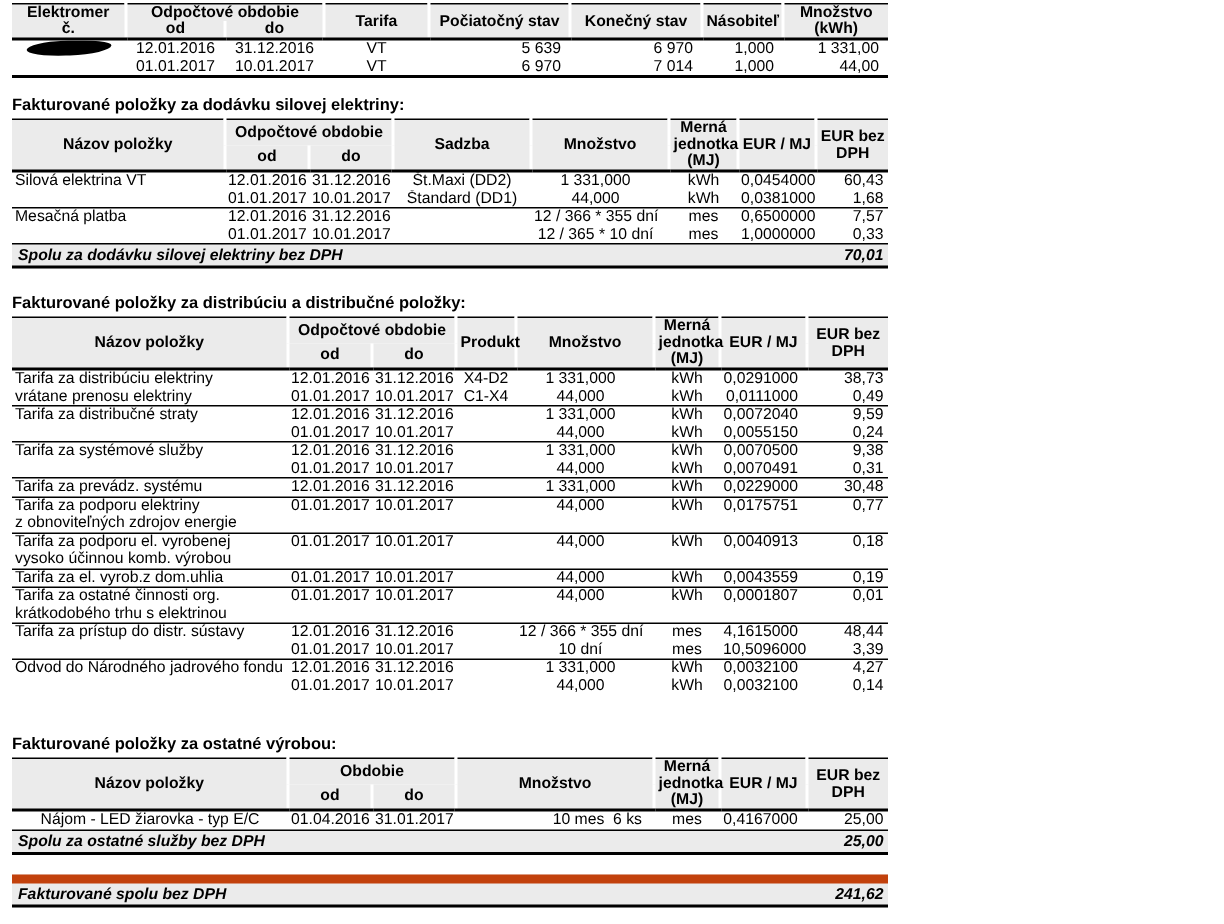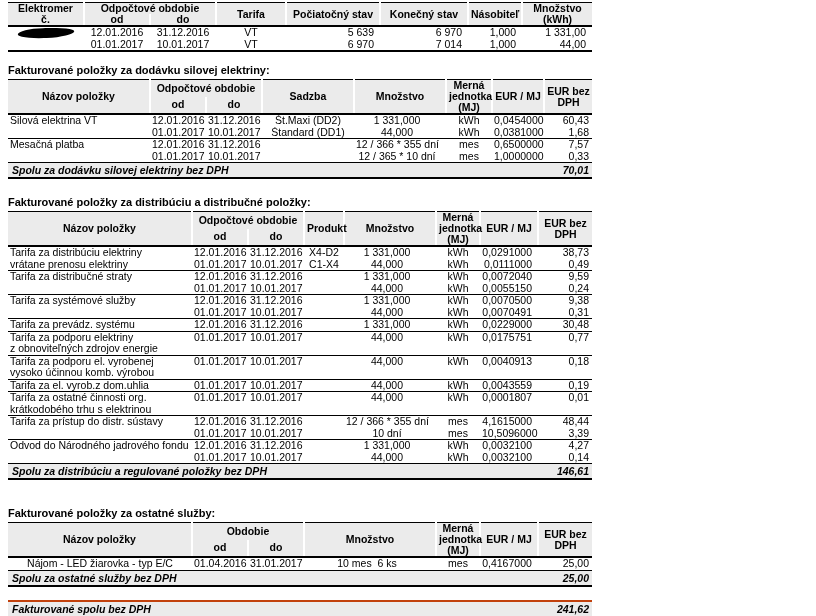--- a/index.html
+++ b/index.html
@@ -34,34 +34,34 @@
   .t2 td:nth-child(1),.t3 td:nth-child(1){text-align:left;margin-top:18px;}
   .t2 td:nth-child(2),.t2 td:nth-child(3),.t2 td:nth-child(4),
   .t3 td:nth-child(2),.t3 td:nth-child(3),.t3 td:nth-child(4){text-align:center;}
   .t2 td:nth-child(5),.t3 td:nth-child(5){text-align:center;padding-right:8px;}
   .t2 td:nth-child(6),.t3 td:nth-child(6){text-align:center;}
   .t2 td:nth-child(7),.t3 td:nth-child(7){text-align:right;padding-right:6px;}
   .t2 td:nth-child(8),.t3 td:nth-child(8){text-align:right;padding-right:3px;}
   
   .t4 td:nth-child(1){text-align:center;}
   .t4 td:nth-child(2),.t4 td:nth-child(3){text-align:center;}
-  .t4 td:nth-child(4){text-align:center;padding-right:8px;}
+  .t4 td:nth-child(4){text-align:right;padding-right:8px;}
   .t4 td:nth-child(5){text-align:center;}
   .t4 td:nth-child(6){text-align:center;padding-right:6px;}
   .t4 td:nth-child(7){text-align:right;padding-right:3px;}
 
   .section-title{font-size:11px;font-weight:bold;margin:0 0 3px 0;}
   .gap-a{height:12px;} .gap-b{height:17px;} .gap-c{height:27px;} .gap-d{height:13px;}
 
   .total-bar{width:584px;box-sizing:border-box;background:#ebebeb;
              border-top:1px solid #000;border-bottom:2px solid #000;
              display:flex;justify-content:space-between;align-items:center;
              font-size:10.5px;font-weight:bold;padding:1px 3px 1px 4px;
              line-height:12px;font-style:italic;}
-  .grand{border-top:2px solid #c2410c;}
+  .grand{border-top:6px solid #c2410c;}
 
   .redact{display:inline-block;width:56px;height:10px;background:#000;
           border-radius:45% 55% 50% 50% / 55% 45% 60% 50%;
           transform:skewX(-10deg) rotate(-2deg);vertical-align:middle;}
 </style>
 </head>
 <body>
 
 <div class="page">
 
@@ -400,28 +400,24 @@
           <td>01.01.2017</td>
           <td>10.01.2017</td>
           <td></td>
           <td>44,000</td>
           <td>kWh</td>
           <td>0,0032100</td>
           <td>0,14</td>
         </tr>
       </tbody>
   </table>
-  <div class="total-bar">
-    <span>Spolu za distribúciu a regulované položky bez DPH</span>
-    <span>146,61</span>
-  </div>
 
   <div class="gap-c"></div>
 
-  <div class="section-title">Fakturované položky za ostatné služby:</div>
+  <div class="section-title">Fakturované položky za ostatné výrobou:</div>
   <table class="inv t4">
     <colgroup>
       <col style="width:184px">
         <col style="width:56px">
         <col style="width:56px">
       <col style="width:132px">
         <col style="width:44px">
         <col style="width:58px">
       <col style="width:54px">
     </colgroup>

